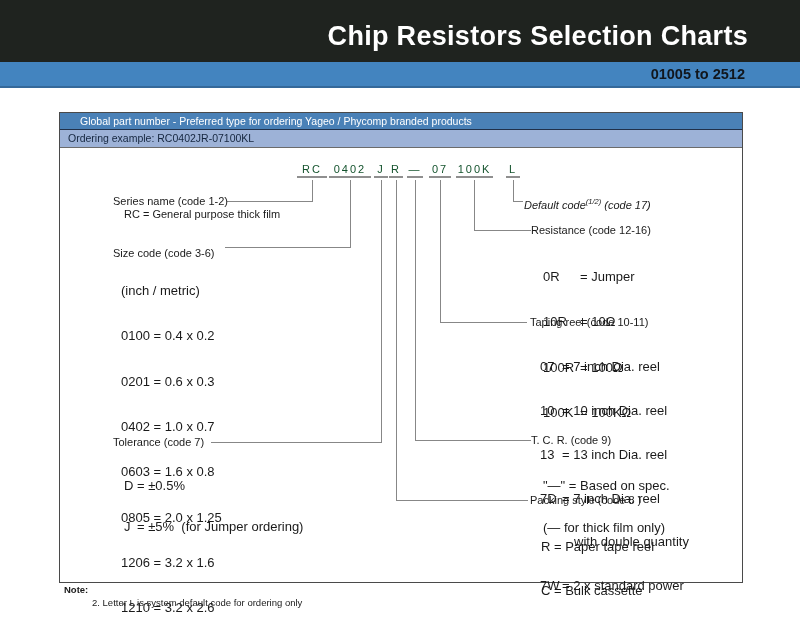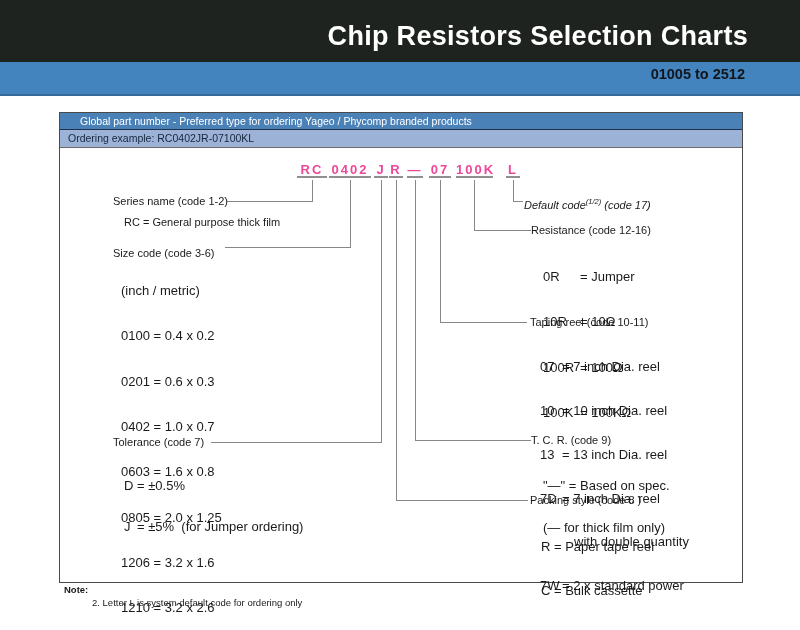--- a/index.html
+++ b/index.html
@@ -3,30 +3,30 @@
 <meta charset="utf-8">
 <style>
   * { margin:0; padding:0; box-sizing:border-box; }
   html,body { background:#ffffff; }
   body { font-family:"Liberation Sans", sans-serif; }
   .page { position:relative; width:800px; height:630px; background:#ffffff; overflow:hidden; }
 
   
   .topbar { position:absolute; left:0; top:0; width:800px; height:62px; background:#1f231f;text-align:right; }
   .topbar .title { position:absolute; right:52px; top:21px; font-size:27px; font-weight:bold; color:#ffffff; letter-spacing:0.3px; }
-  .bluebar { position:absolute; left:0; top:62px; width:800px; height:34px; background:#4384bf; border-bottom:2px solid #35699a; }
+  .bluebar { position:absolute; left:0; top:62px; width:800px; height:26px; background:#4384bf; border-bottom:2px solid #35699a; }
   .bluebar .badge { position:absolute; right:55px; top:4px; font-size:14.5px; font-weight:bold; color:#11161c; }
 
   
   .panel { position:absolute; left:59px; top:112px; width:684px; height:471px; background:#ffffff; border:1px solid #4a4a4a; }
   .panel .bar1 { position:absolute; left:0; top:0; width:100%; height:17px; background:#4a81b7; border-bottom:1px solid #20304a; color:#ffffff; font-size:10.5px; line-height:16px; padding-left:20px; }
   .panel .bar2 { position:absolute; left:0; top:17px; width:100%; height:18px; background:#9db2d7; border-bottom:1px solid #6b6b6b; color:#15263f; font-size:10.5px; line-height:17px; padding-left:8px; }
 
   
-  .pg { position:absolute; top:161px; height:17px; line-height:17px; border-bottom:2px solid #8f8f8f; text-align:center; font-size:13px; font-weight:bold; letter-spacing:2px; color:#ec4899; white-space:nowrap; }
+  .pg { position:absolute; top:161px; height:17px; line-height:17px; border-bottom:2px solid #8f8f8f; text-align:center; font-size:11px; font-weight:normal; letter-spacing:2px; color:#14532d; white-space:nowrap; }
 
   
   .lv { position:absolute; width:1px; background:#878787; }
   .lh { position:absolute; height:1px; background:#878787; }
 
   
   .lbl { position:absolute; font-size:11px; line-height:13px; color:#1a1a1a; white-space:pre; }
   .list { position:absolute; font-size:13px; color:#1a1a1a; white-space:pre; }
   .list .row { white-space:pre; }
   .code { display:inline-block; }
@@ -86,21 +86,21 @@
   <div class="lh" style="left:227px;top:201px;width:86px;"></div>
   <div class="lh" style="left:225px;top:247px;width:126px;"></div>
   <div class="lh" style="left:211px;top:442px;width:171px;"></div>
   <div class="lh" style="left:396px;top:500px;width:132px;"></div>
   <div class="lh" style="left:415px;top:440px;width:116px;"></div>
   <div class="lh" style="left:440px;top:322px;width:87px;"></div>
   <div class="lh" style="left:474px;top:230px;width:57px;"></div>
   <div class="lh" style="left:513px;top:201px;width:10px;"></div>
 
   <div class="lbl" style="left:113px;top:195px;">Series name (code 1-2)</div>
-  <div class="lbl" style="left:124px;top:216px;">RC = General purpose thick film</div>
+  <div class="lbl" style="left:124px;top:208px;">RC = General purpose thick film</div>
 
   <div class="lbl" style="left:113px;top:247px;">Size code (code 3-6)</div>
   <div class="list size-list" style="left:121px;top:253px;">
     <div class="row">(inch / metric)</div>
     <div class="row">0100 = 0.4 x 0.2</div>
     <div class="row">0201 = 0.6 x 0.3</div>
     <div class="row">0402 = 1.0 x 0.7</div>
     <div class="row">0603 = 1.6 x 0.8</div>
     <div class="row">0805 = 2.0 x 1.25</div>
     <div class="row">1206 = 3.2 x 1.6</div>

